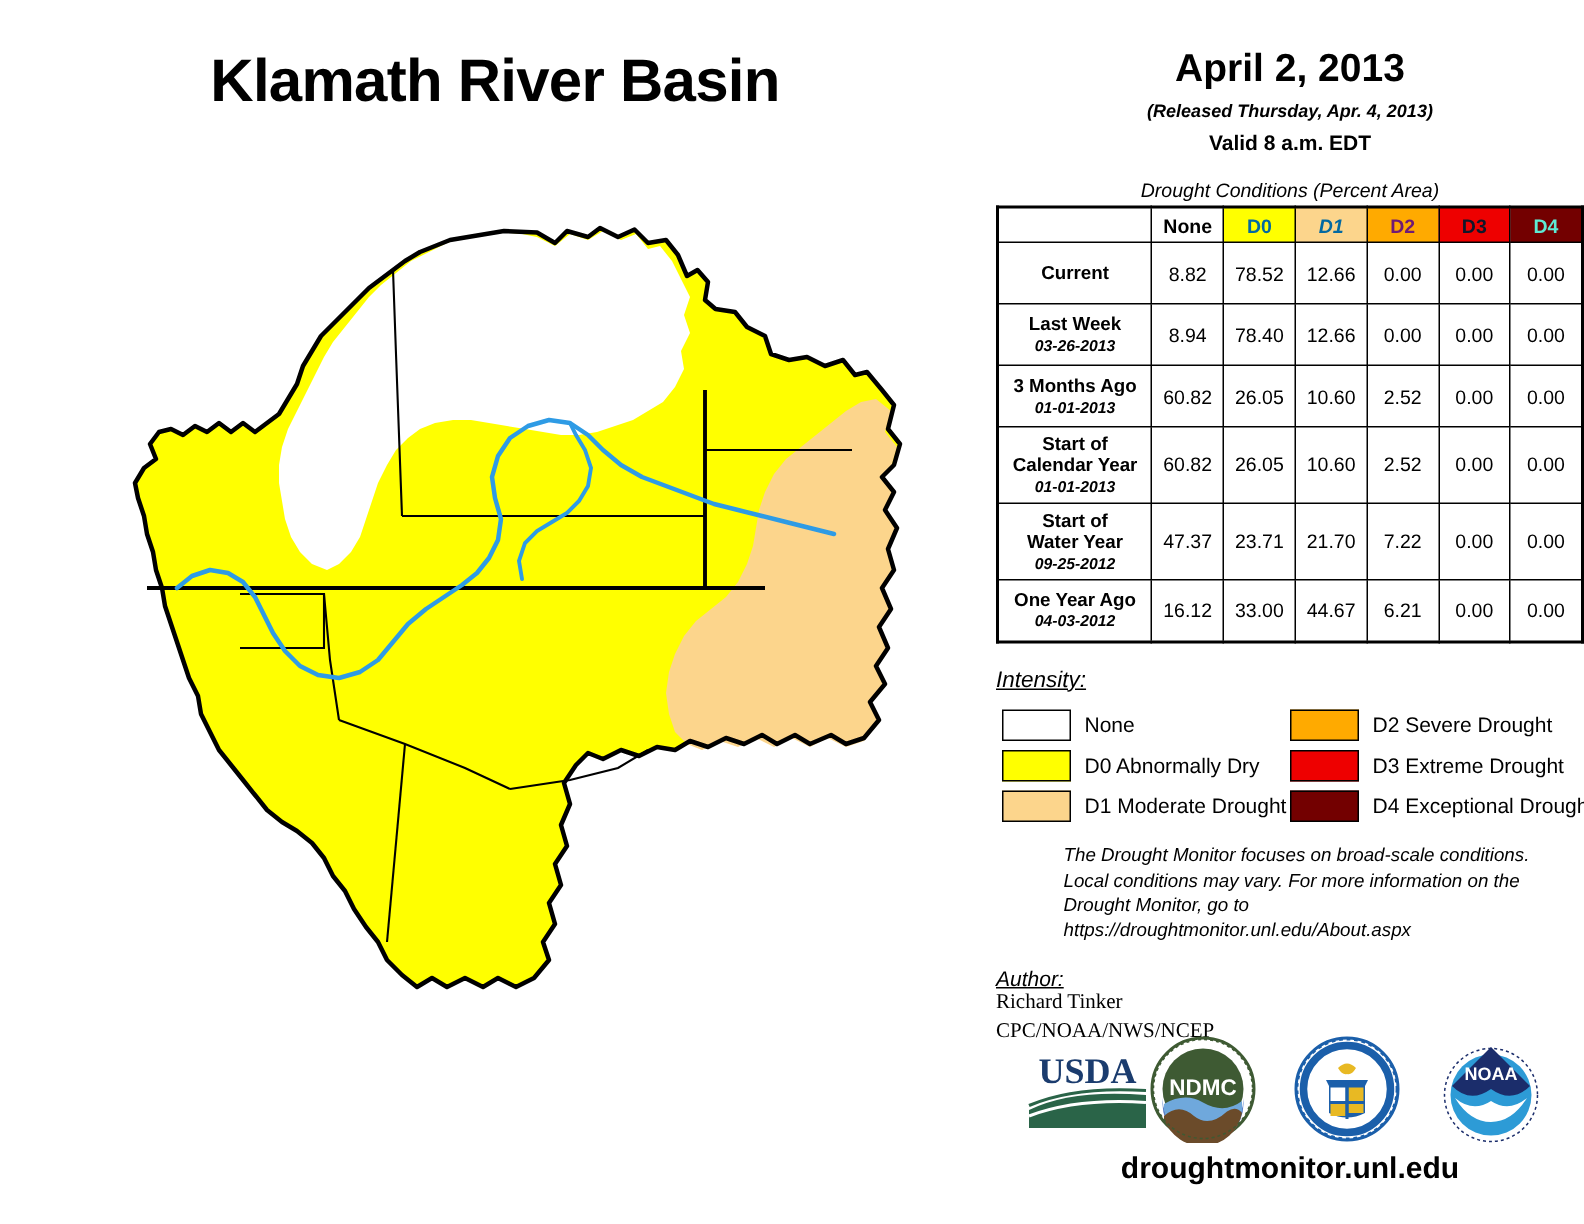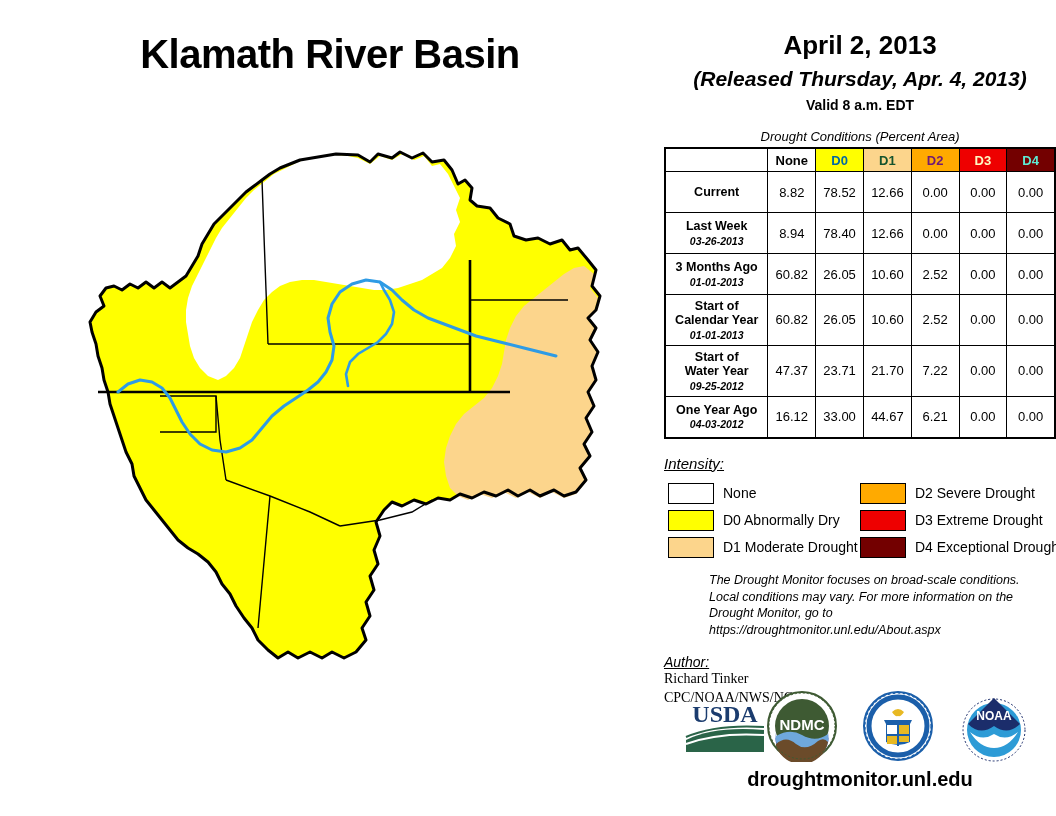--- a/index.html
+++ b/index.html
@@ -11,21 +11,21 @@
   #subtitle-small{font-size:20px;font-style:italic;font-weight:bold;letter-spacing:.2px;}
   #main-title{font-size:40px;font-weight:bold;margin-top:4px;letter-spacing:-.5px;}
 
   
   #map-wrap{position:absolute;left:40px;top:140px;width:620px;height:620px;}
   #map-svg{width:100%;height:100%;display:block;}
 
   
   #right{position:absolute;left:664px;top:0;width:392px;height:816px;}
   #date-line{text-align:center;font-size:26px;font-weight:bold;margin-top:30px;}
-  #release-line{text-align:center;font-size:21px;font-weight:bold;font-style:italic;margin-top:6px;}
+  #release-line{text-align:center;font-size:12px;font-weight:bold;font-style:italic;margin-top:6px;}
   #valid-line{text-align:center;font-size:14px;font-weight:bold;margin-top:6px;}
 
   #table-caption{text-align:center;font-size:13px;font-style:italic;margin-top:16px;margin-bottom:3px;}
 
   
   #dm-table{border-collapse:collapse;margin:0 auto;border:2px solid #000;}
   #dm-table td,#dm-table th{border:1px solid #000;text-align:center;
        font-size:13px;font-family:"Liberation Sans",sans-serif;}
   #dm-table thead th{height:22px;font-weight:bold;font-size:13px;padding:0;}
   #dm-table thead th.corner{border-top:none;border-left:none;background:#fff;}
@@ -162,23 +162,23 @@
   <div id="valid-line">Valid 8 a.m. EDT</div>
 
   <div id="table-caption">Drought Conditions (Percent Area)</div>
 
   <table id="dm-table">
     <thead>
       <tr>
         <th class="corner"></th>
         <th style="background: rgb(255, 255, 255); color: rgb(0, 0, 0);">None</th>
         <th style="background: rgb(255, 255, 0); color: #0369a1;">D0</th>
-        <th style="background: rgb(252, 213, 140); color: #14532d;">D1</th>
+        <th style="background: rgb(252, 213, 140); color: #0369a1; font-style: italic;">D1</th>
         <th style="background: rgb(255, 170, 0); color: #701a75;">D2</th>
-        <th style="background: rgb(238, 0, 0); color: #fef9c3;">D3</th>
+        <th style="background: rgb(238, 0, 0); color: #0f172a;">D3</th>
         <th style="background: rgb(115, 0, 0); color: #5eead4;">D4</th>
       </tr>
     </thead>
     <tbody id="dm-tbody">
         <tr>
           <td class="rowlabel">
             <span class="rl-main">Current</span>
           </td>
           <td class="val">8.82</td>
           <td class="val">78.52</td>

